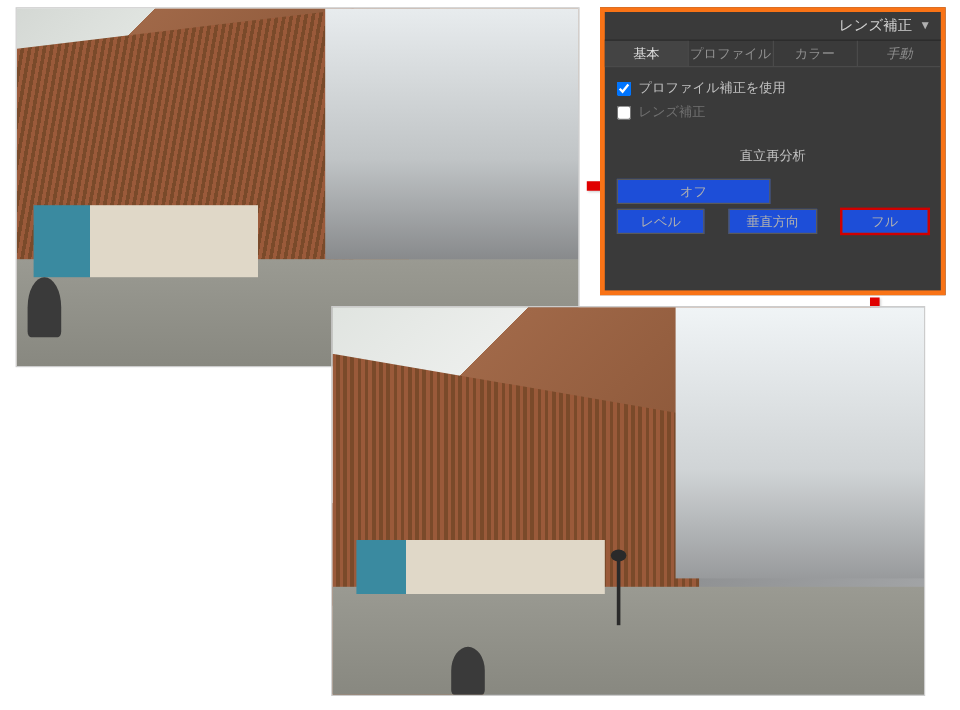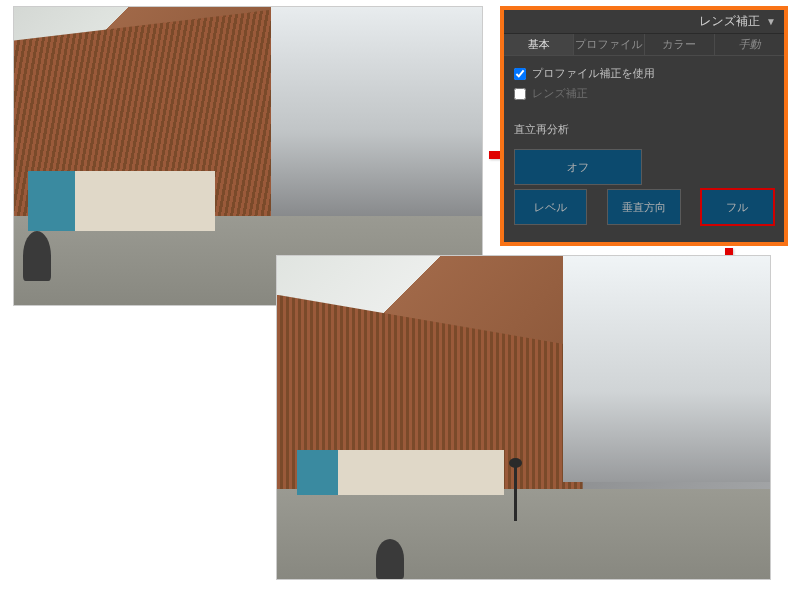--- a/index.html
+++ b/index.html
@@ -262,42 +262,42 @@
       border: 2px solid #d00000;
       padding: 1px 2px;
       margin-left: -4px;
       display: inline-flex;
     }
     .checkbox-row.disabled {
       color: #707070;
     }
     .upright-row {
       display: flex;
-      justify-content: flex-start;
+      justify-content: center;
       padding: 12px 10px 8px 10px;
       color: #c0c0c0;
     }
     .button-grid {
       padding: 4px 10px 10px 10px;
       display: grid;
       grid-template-columns: 1fr 1fr;
       gap: 4px;
     }
     .button-grid .triple {
       grid-column: span 2;
       display: grid;
       grid-template-columns: 1fr 1fr 1fr;
       gap: 20px;
     }
     .pbtn {
-      background: #0c4a6e;
+      background: #1d4ed8;
       border: 1px solid #5a5a5a;
       color: #b0b0b0;
       font-size: 11px;
-      height: 36px;
+      height: 21px;
       display: flex;
       align-items: center;
       justify-content: center;
       cursor: pointer;
     }
     .pbtn.highlighted {
       outline: 2px solid #d00000;
       outline-offset: -1px;
       font-family: Liberation Serif, serif;
     }

